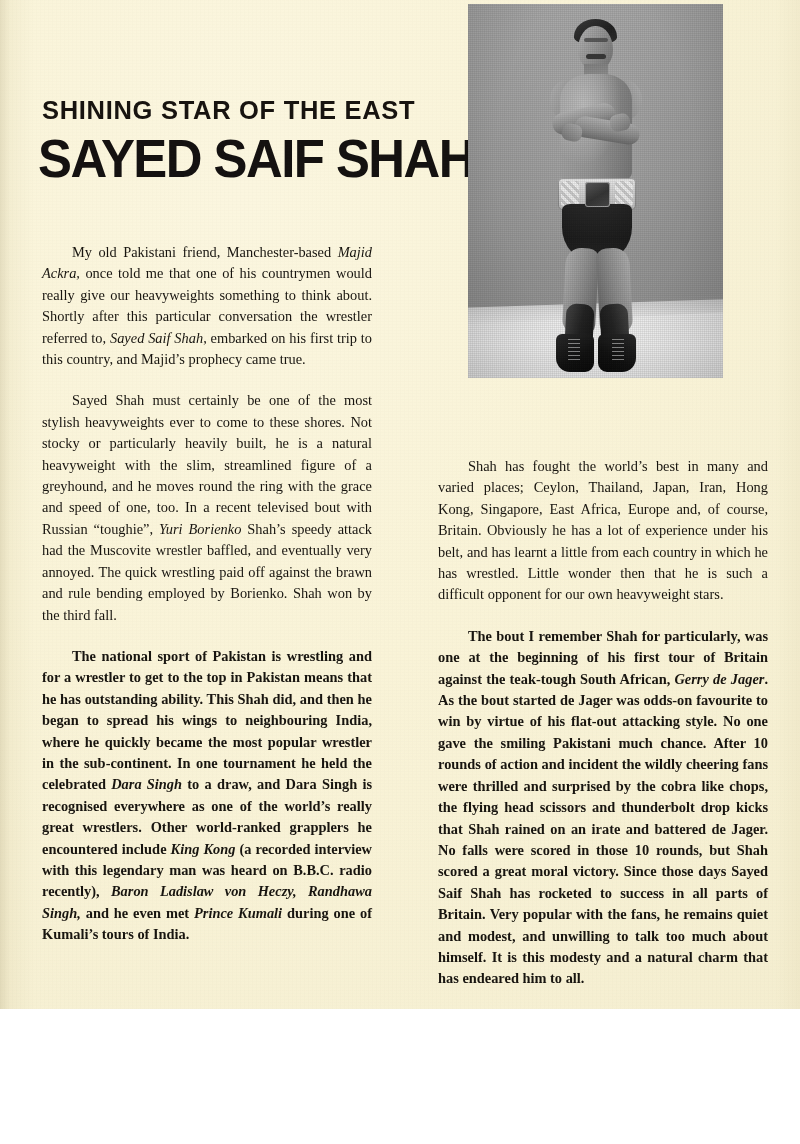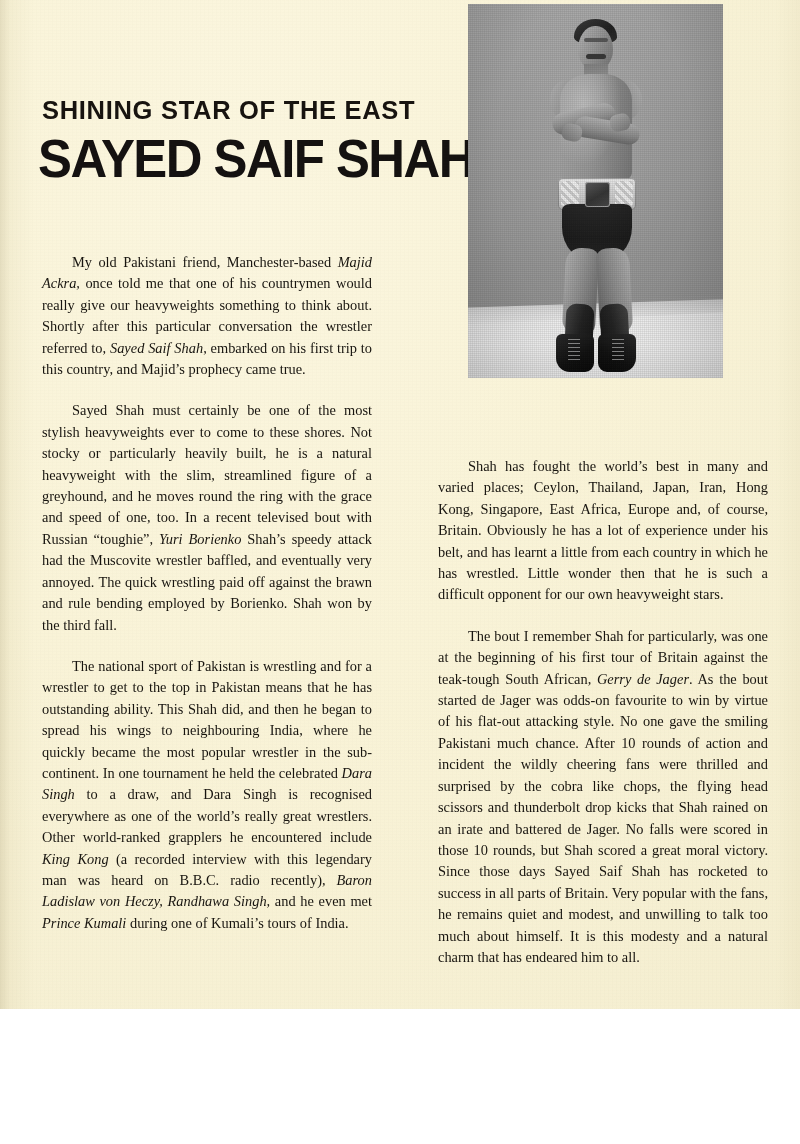--- a/index.html
+++ b/index.html
@@ -238,27 +238,27 @@
 
   
   .col {
     position: absolute;
     font-size: 14.4px;
     line-height: 21.4px;
     text-align: justify;
     text-justify: inter-word;
     color: #17140f;
   }
-  .col-left  { left: 42px;  top: 252px; width: 330px; }
+  .col-left  { left: 42px;  top: 242px; width: 330px; }
   .col-right { left: 438px; top: 456px; width: 330px; }
   .col p {
     margin: 0 0 20px 0;
     text-indent: 30px;
   }
-  .col p:last-of-type { margin-bottom: 11px; }
+  .col p:last-of-type { margin-bottom: 11px; font-weight: bold; }
   .col i, .col em { font-style: italic; }
 
   .byline {
     position: absolute;
     right: 32px;
     top: 1060px;
     font-style: italic;
     font-size: 16px;
     letter-spacing: 1.1px;
     color: #17140f;

